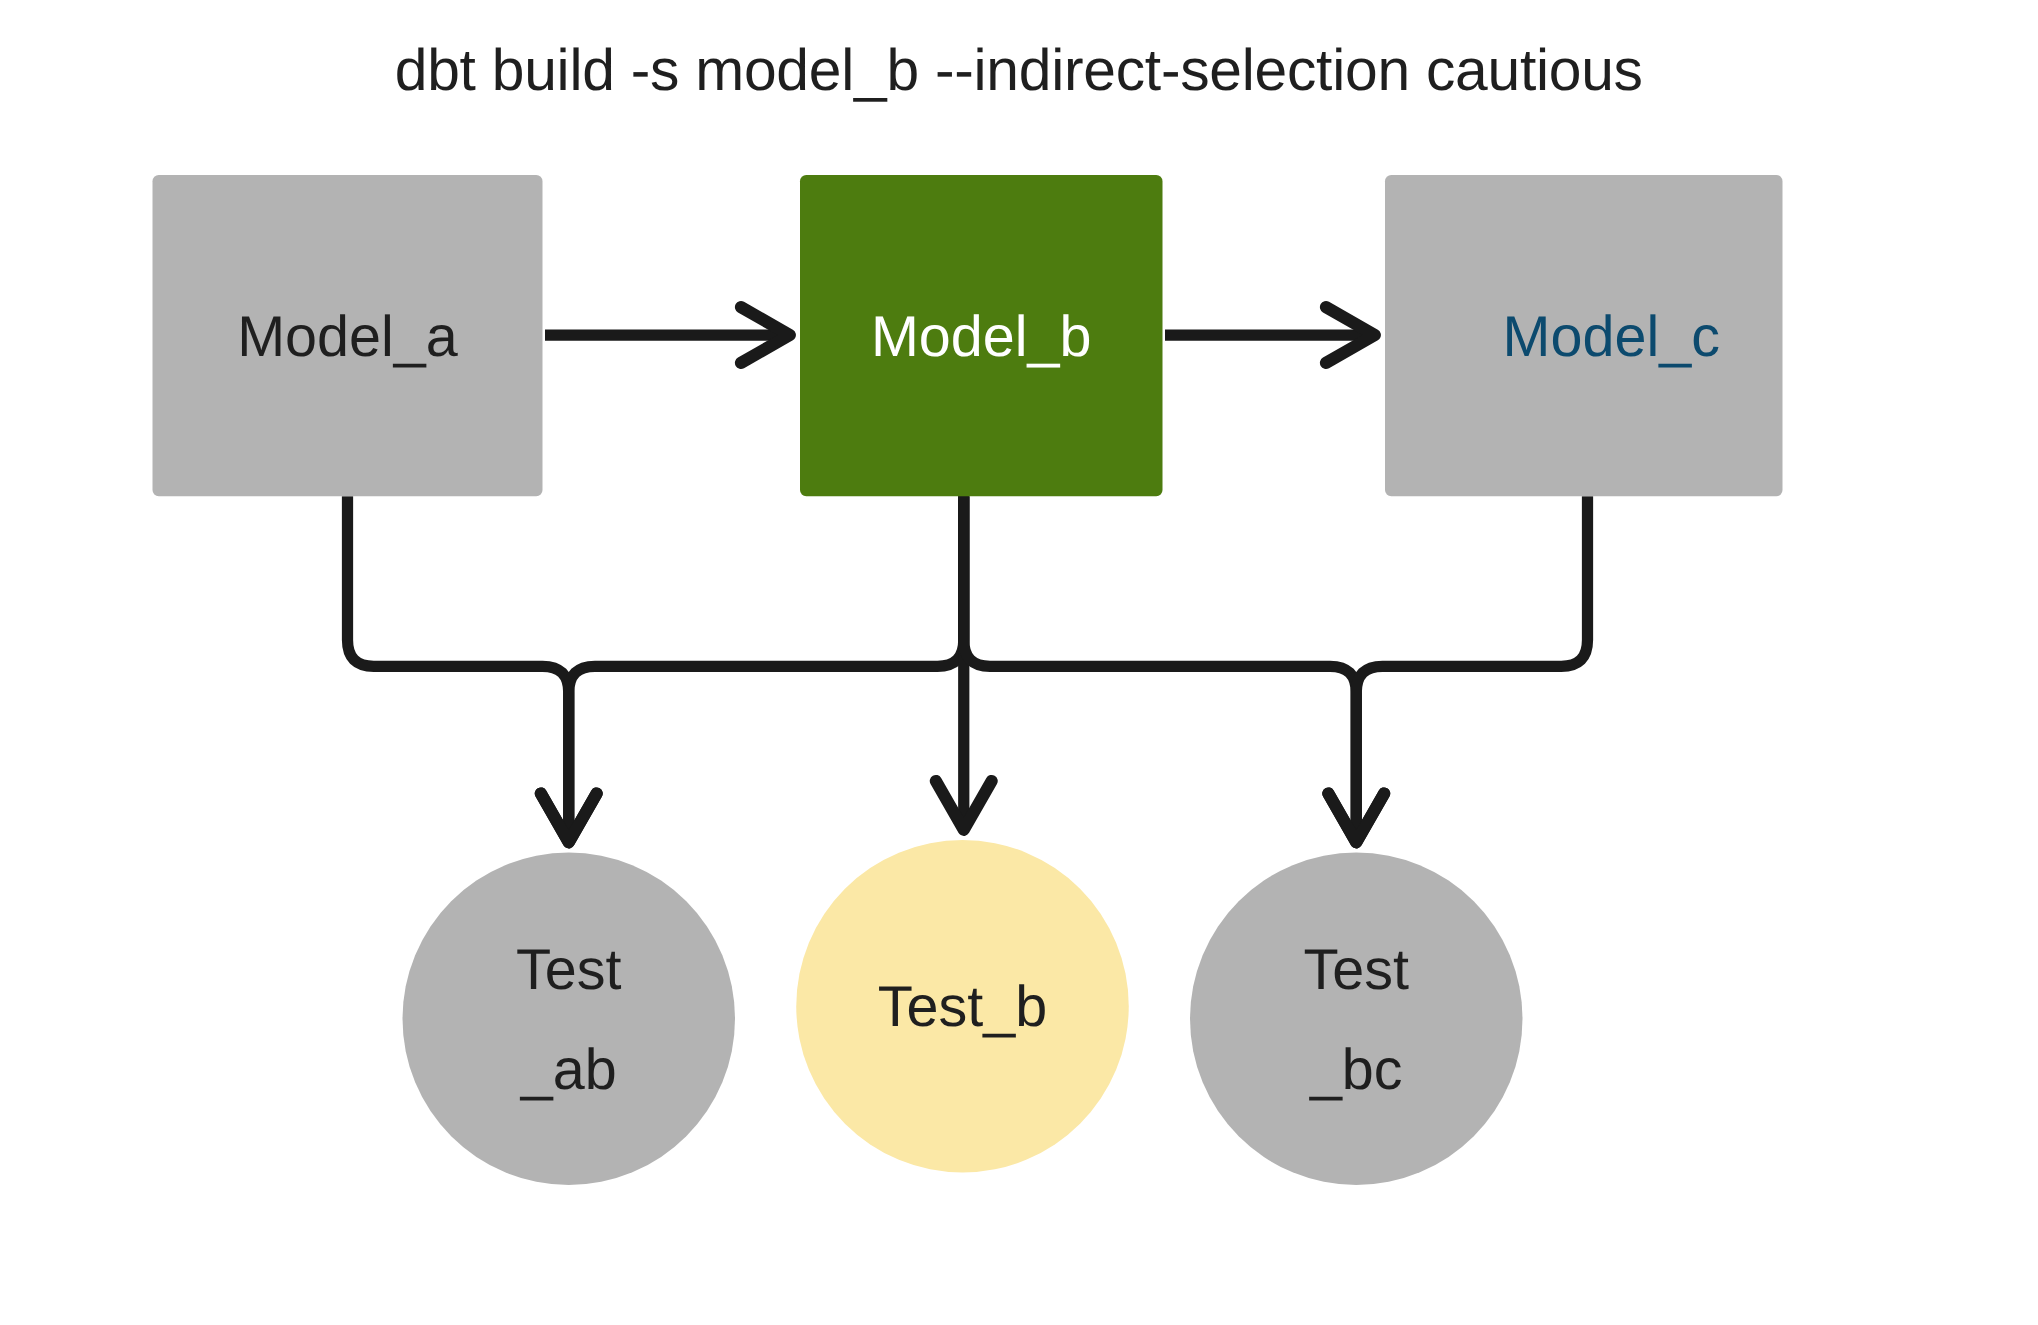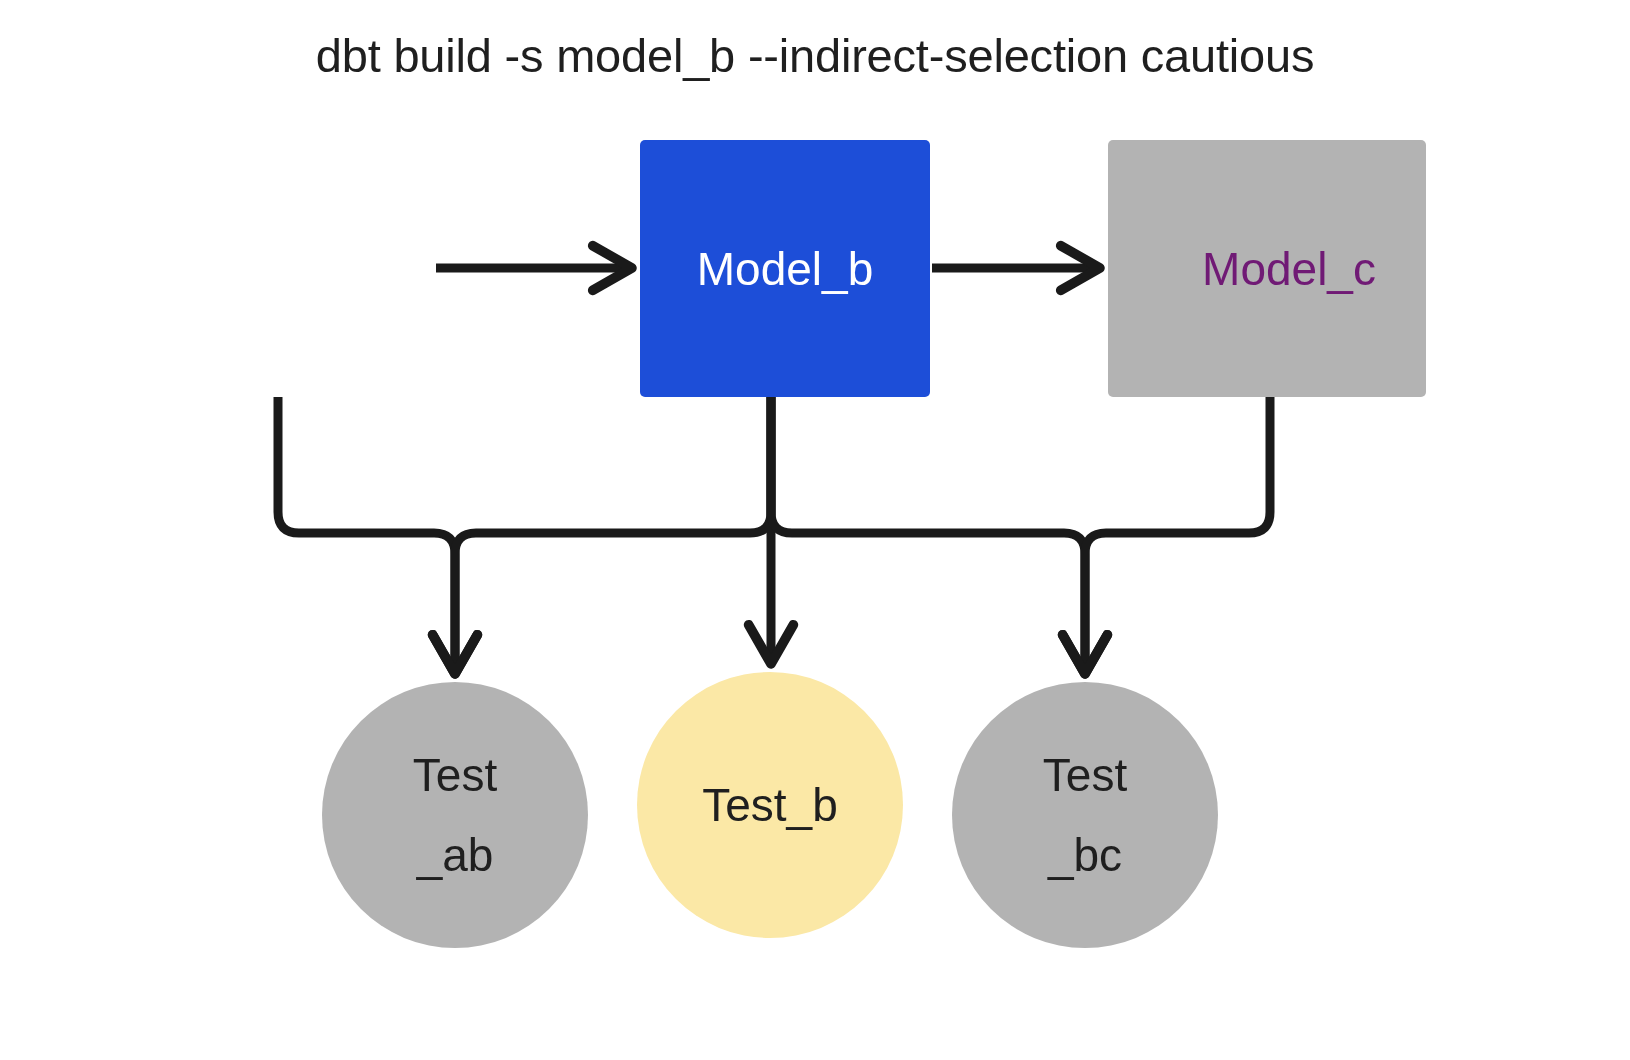--- a/index.html
+++ b/index.html
@@ -86,26 +86,29 @@
       <path d="M 771 397 L 771 512 Q 771 533 750 533 L 476 533 Q 455 533 455 554 L 455 672" marker-end="url(#arrow)"></path>
 
       <path d="M 771 397 L 771 662" marker-end="url(#arrow)"></path>
 
       <path d="M 771 397 L 771 512 Q 771 533 792 533 L 1064 533 Q 1085 533 1085 554 L 1085 672" marker-end="url(#arrow)"></path>
 
       <path d="M 1270 397 L 1270 512 Q 1270 533 1249 533 L 1106 533 Q 1085 533 1085 554 L 1085 672" marker-end="url(#arrow)"></path>
     </g>
   </svg>
 
+  <div class="node-box" style="left:122px; top:140px; width:312px; height:257px; background:#b3b3b3; color:#1f1f1f;">
+    <span>Model_a</span>
+  </div>
 
-  <div class="node-box" style="left:640px; top:140px; width:290px; height:257px; background:#1d4ed8; color:#ffffff;">
+  <div class="node-box" style="left:640px; top:140px; width:290px; height:257px; background:#4d7c0f; color:#ffffff;">
     <span>Model_b</span>
   </div>
 
-  <div class="node-box" style="left:1108px; top:140px; width:318px; height:257px; background:#b3b3b3; color:#701a75;padding-left:44px;">
+  <div class="node-box" style="left:1108px; top:140px; width:318px; height:257px; background:#b3b3b3; color:#0c4a6e;padding-left:44px;">
     <span>Model_c</span>
   </div>
 
   <div class="node-circle" style="left:322px; top:682px; width:266px; height:266px; background:#b3b3b3; color:#1f1f1f;">
     <span class="line">Test</span>
     <span class="line">_ab</span>
   </div>
 
   <div class="node-circle" style="left:637px; top:672px; width:266px; height:266px; background:#fbe8a6; color:#1f1f1f;text-align:center;">
     <span class="line">Test_b</span>

